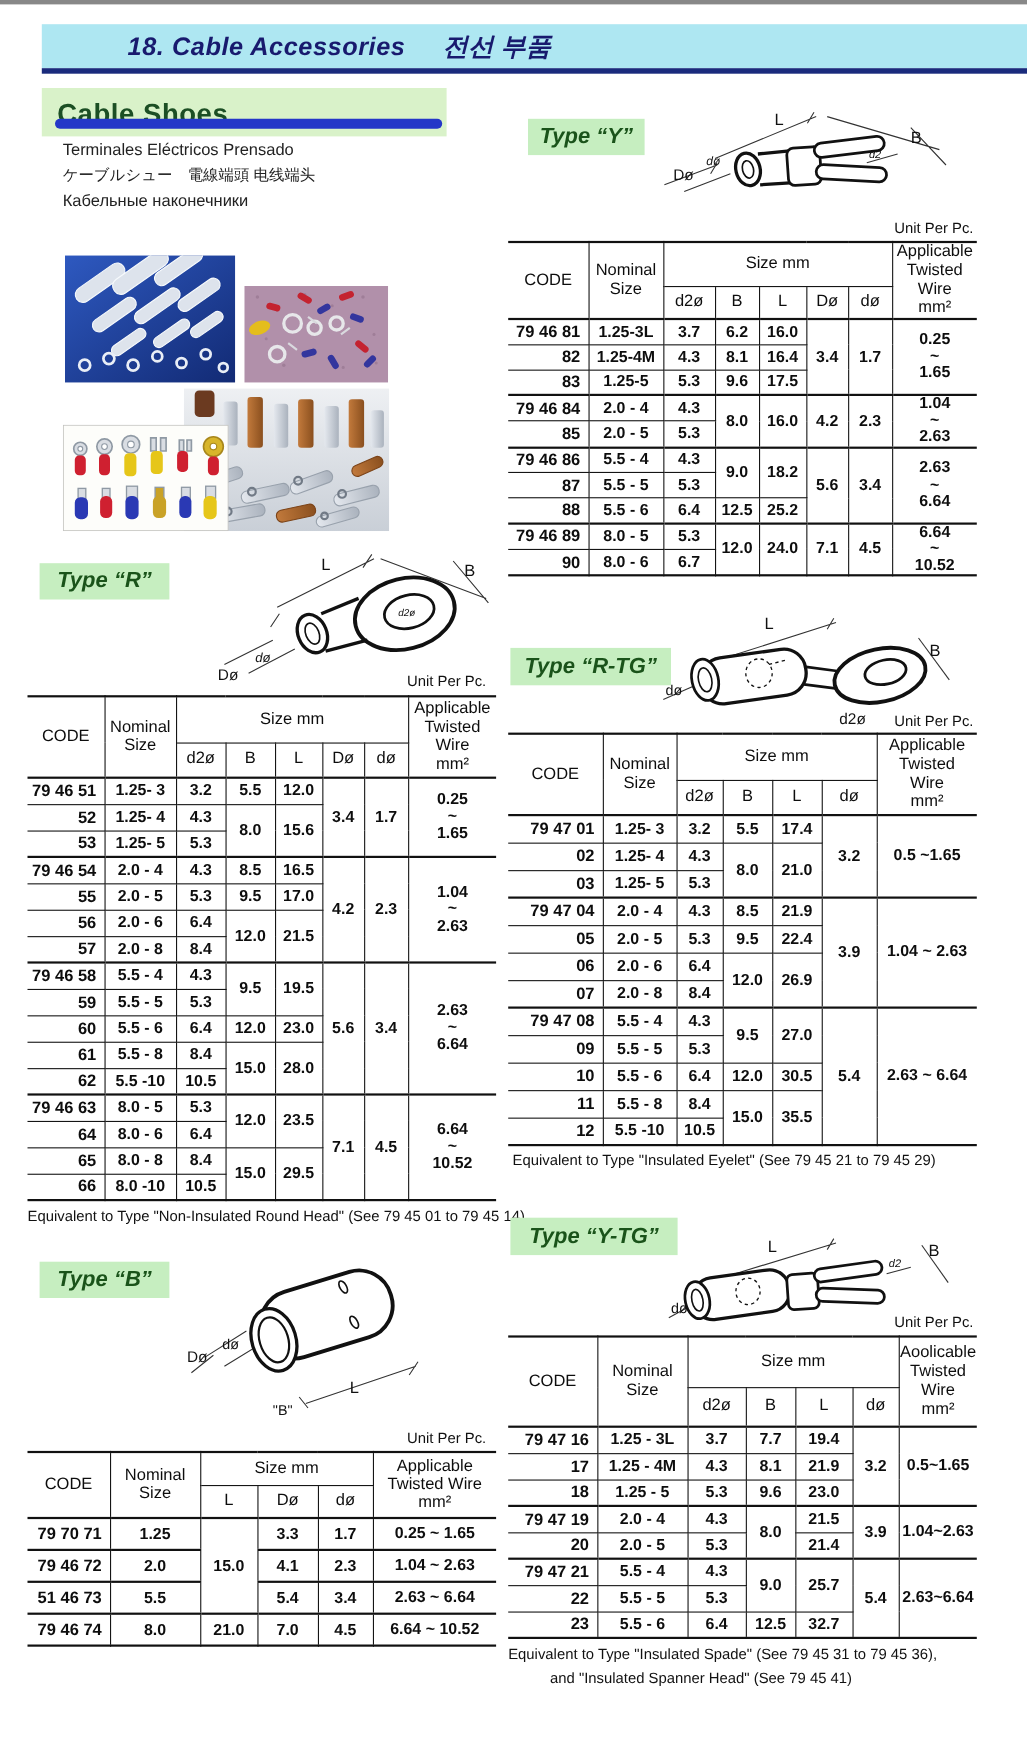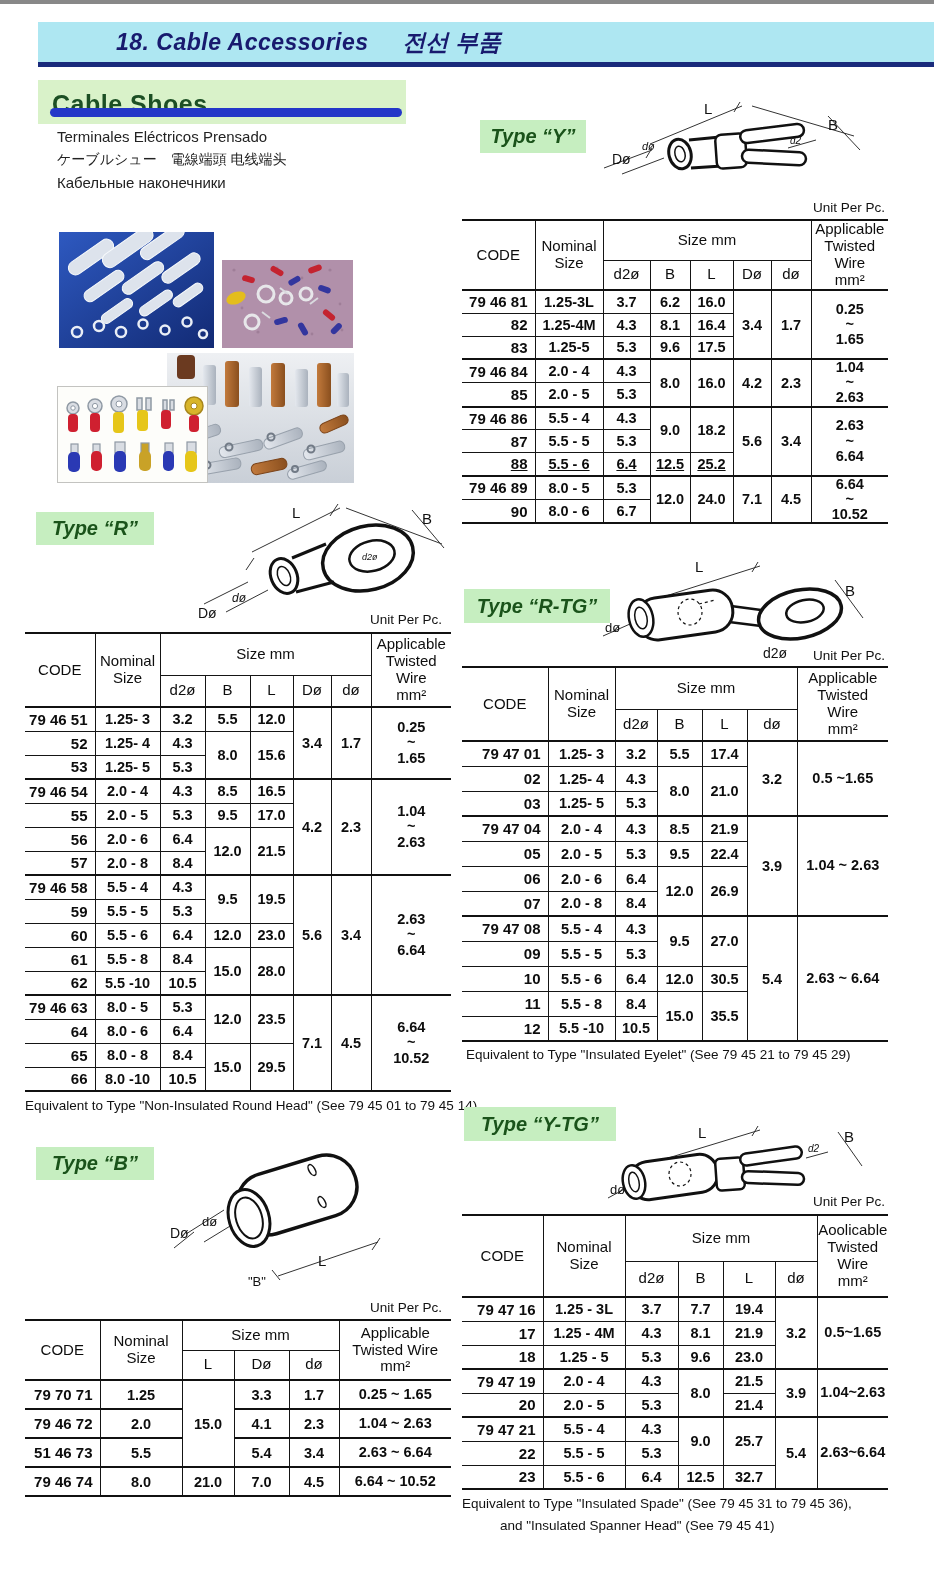--- a/index.html
+++ b/index.html
@@ -222,21 +222,21 @@
         <rect x="11" y="66" width="12" height="20" rx="5" fill="#2a39b4"></rect>
         <rect x="34" y="65" width="11" height="20" rx="5" fill="#cf2030"></rect>
         <rect x="57" y="65" width="12" height="21" rx="5" fill="#2a39b4"></rect>
         <rect x="82" y="65" width="12" height="20" rx="5" fill="#c9a227"></rect>
         <rect x="106" y="65" width="11" height="20" rx="5" fill="#2a39b4"></rect>
         <rect x="128" y="65" width="12" height="21" rx="5" fill="#e6c619"></rect>
       </g>
     </svg>
   </div>
 
-  <div class="abs type-label" style="left:480px;top:116px;width:106px;height:33px">Type “Y”</div>
+  <div class="abs type-label" style="left:480px;top:104px;width:106px;height:33px">Type “Y”</div>
   <div class="abs" style="left:592px;top:92px;width:298px;height:108px">
     <svg width="298" height="108" viewBox="0 0 298 108">
       <g stroke="#333" stroke-width="1" fill="none">
         <path d="M58,48 L150,10 M60,52 l-6,10 M148,6 l-6,10"></path>
         <path d="M160,10 L262,40 M236,20 L268,54"></path>
         <path d="M12,72 L60,54 M30,78 L72,62"></path>
         <path d="M196,52 L224,44"></path>
       </g>
       <g stroke="#111" fill="#fff">
         <line x1="97" y1="44" x2="128" y2="41" stroke-width="3"></line>
@@ -340,21 +340,21 @@
             <td rowspan="3">3.4</td>
             <td rowspan="3" class="wire">2.63
 ~
 6.64</td>
           </tr>
           <tr style="height: 23px;">
             <td class="code">87</td>
             <td>5.5 - 5</td>
             <td>5.3</td>
           </tr>
-          <tr style="height: 23px; text-decoration: underline;">
+          <tr style="height: 23px;">
             <td class="code">88</td>
             <td>5.5 - 6</td>
             <td>6.4</td>
             <td>12.5</td>
             <td>25.2</td>
           </tr>
           <tr class="g" style="height: 23px;">
             <td class="code">79 46 89</td>
             <td>8.0 - 5</td>
             <td>5.3</td>

